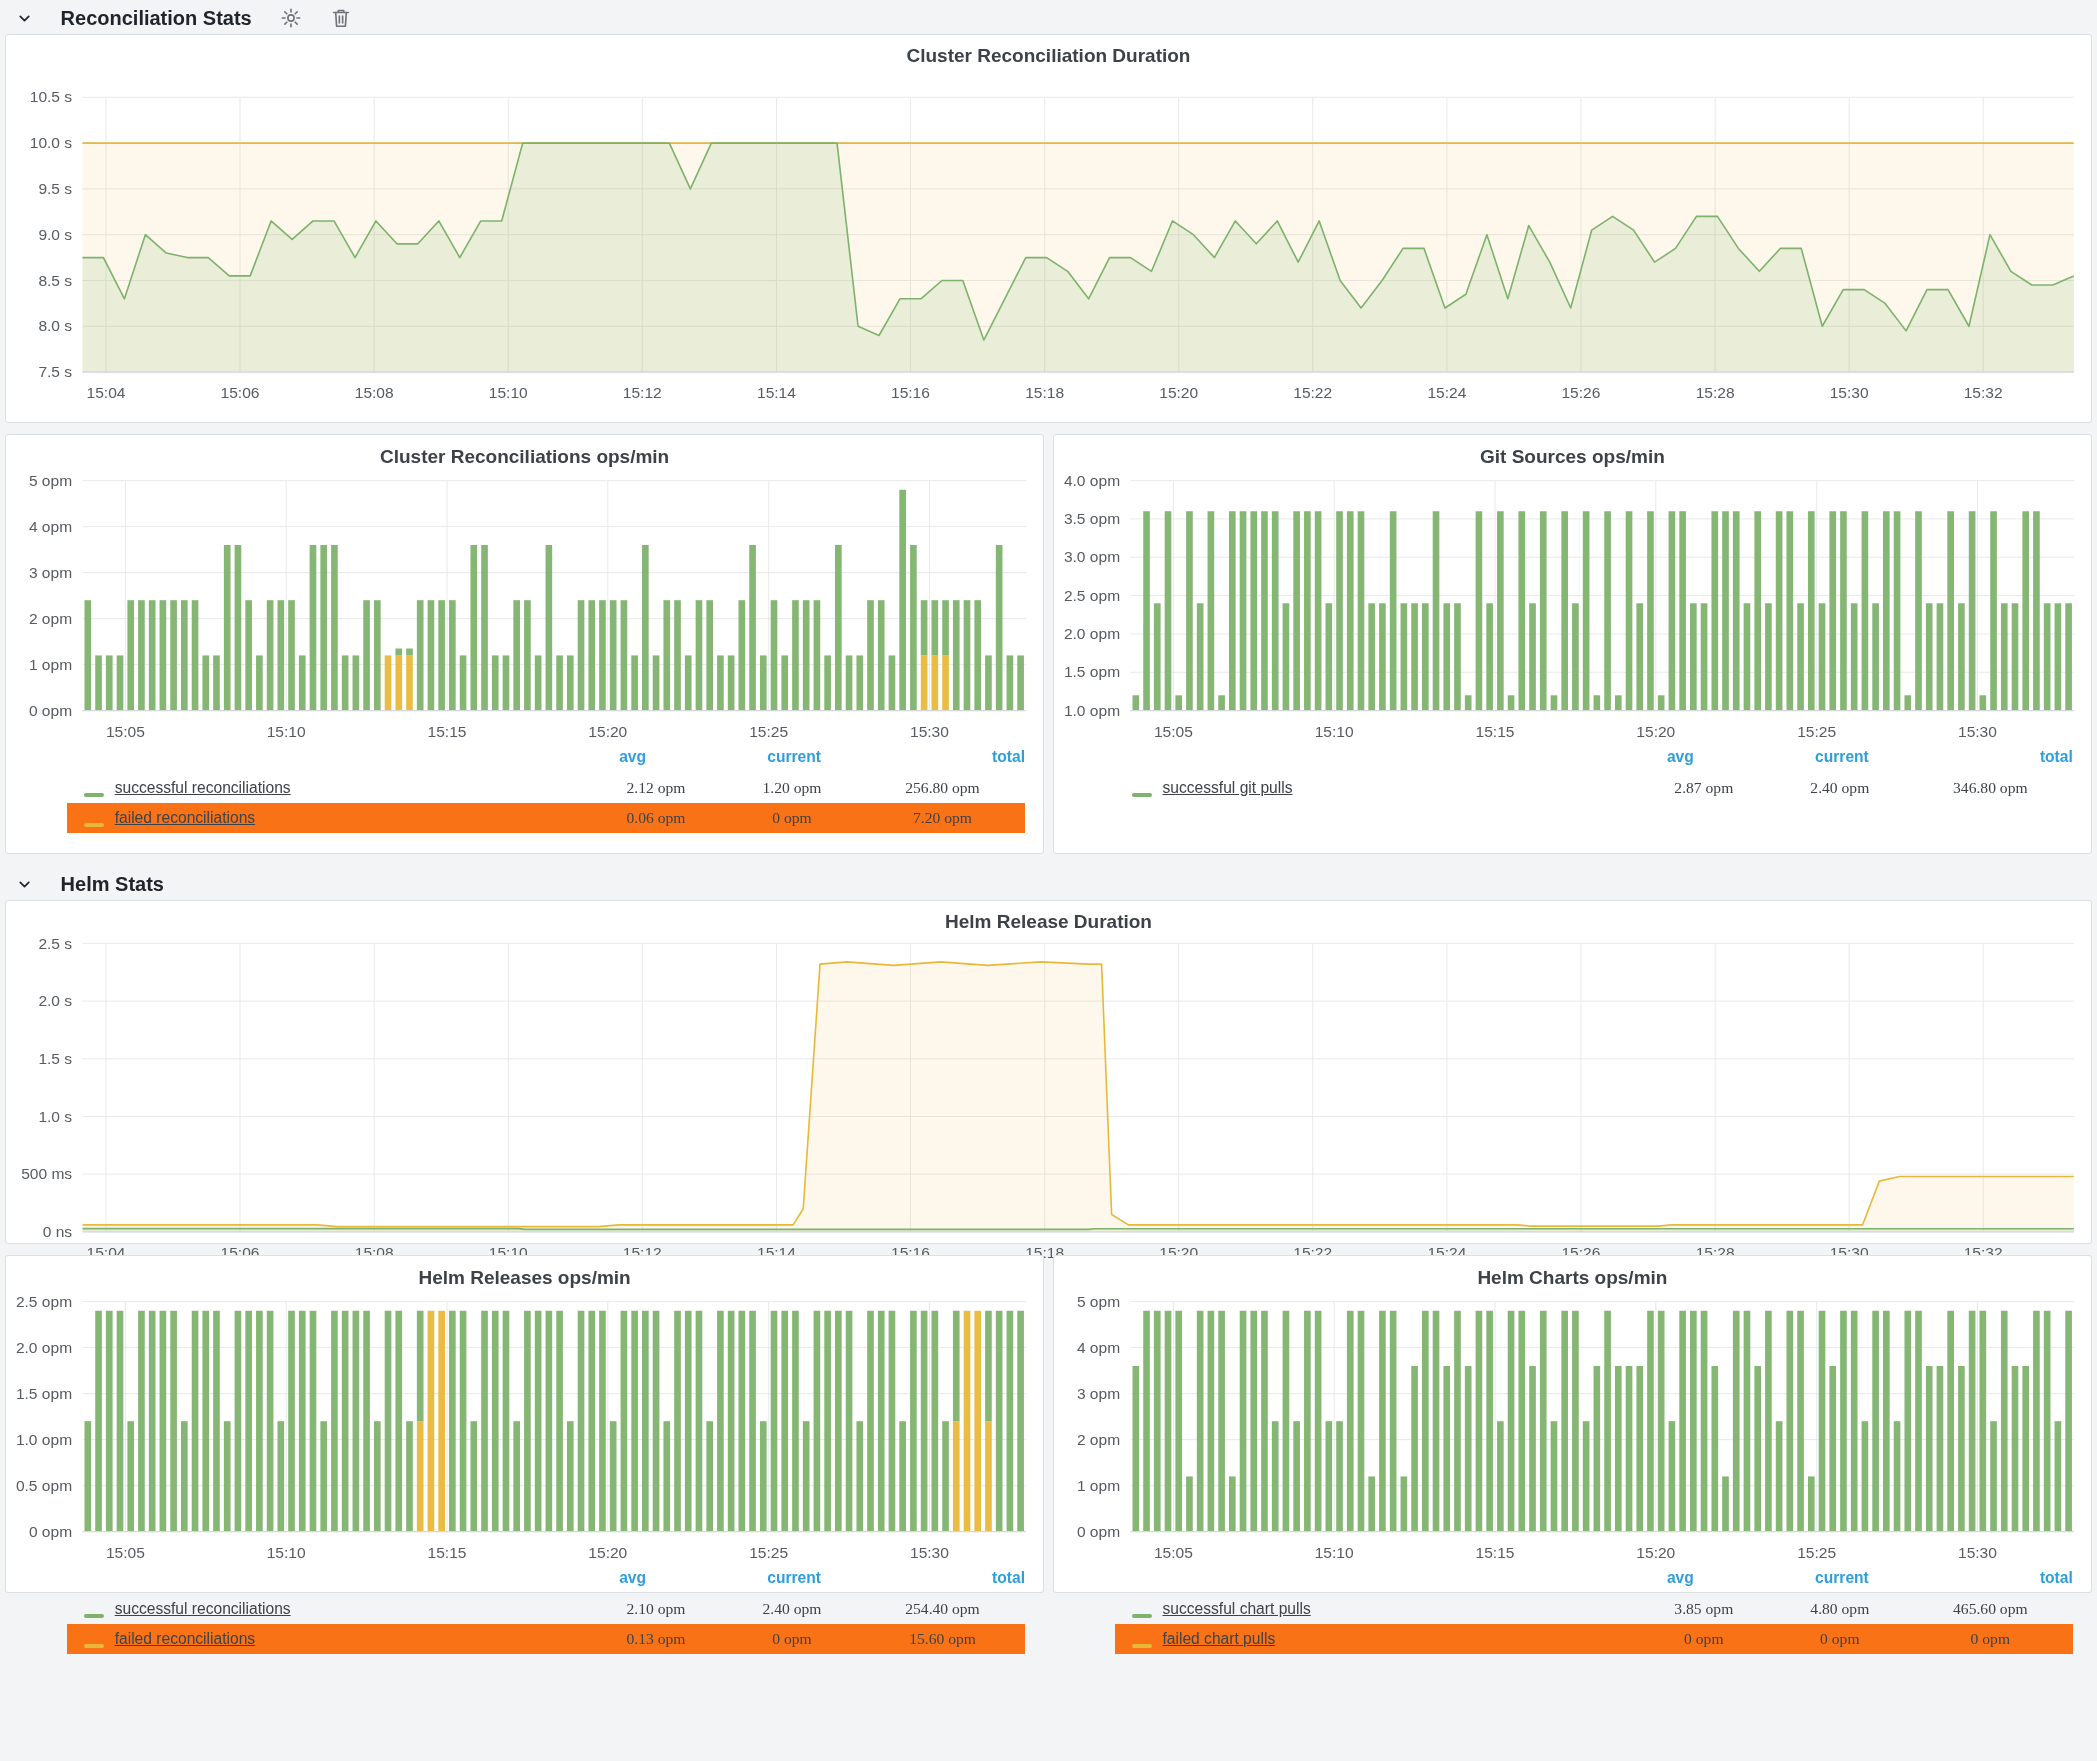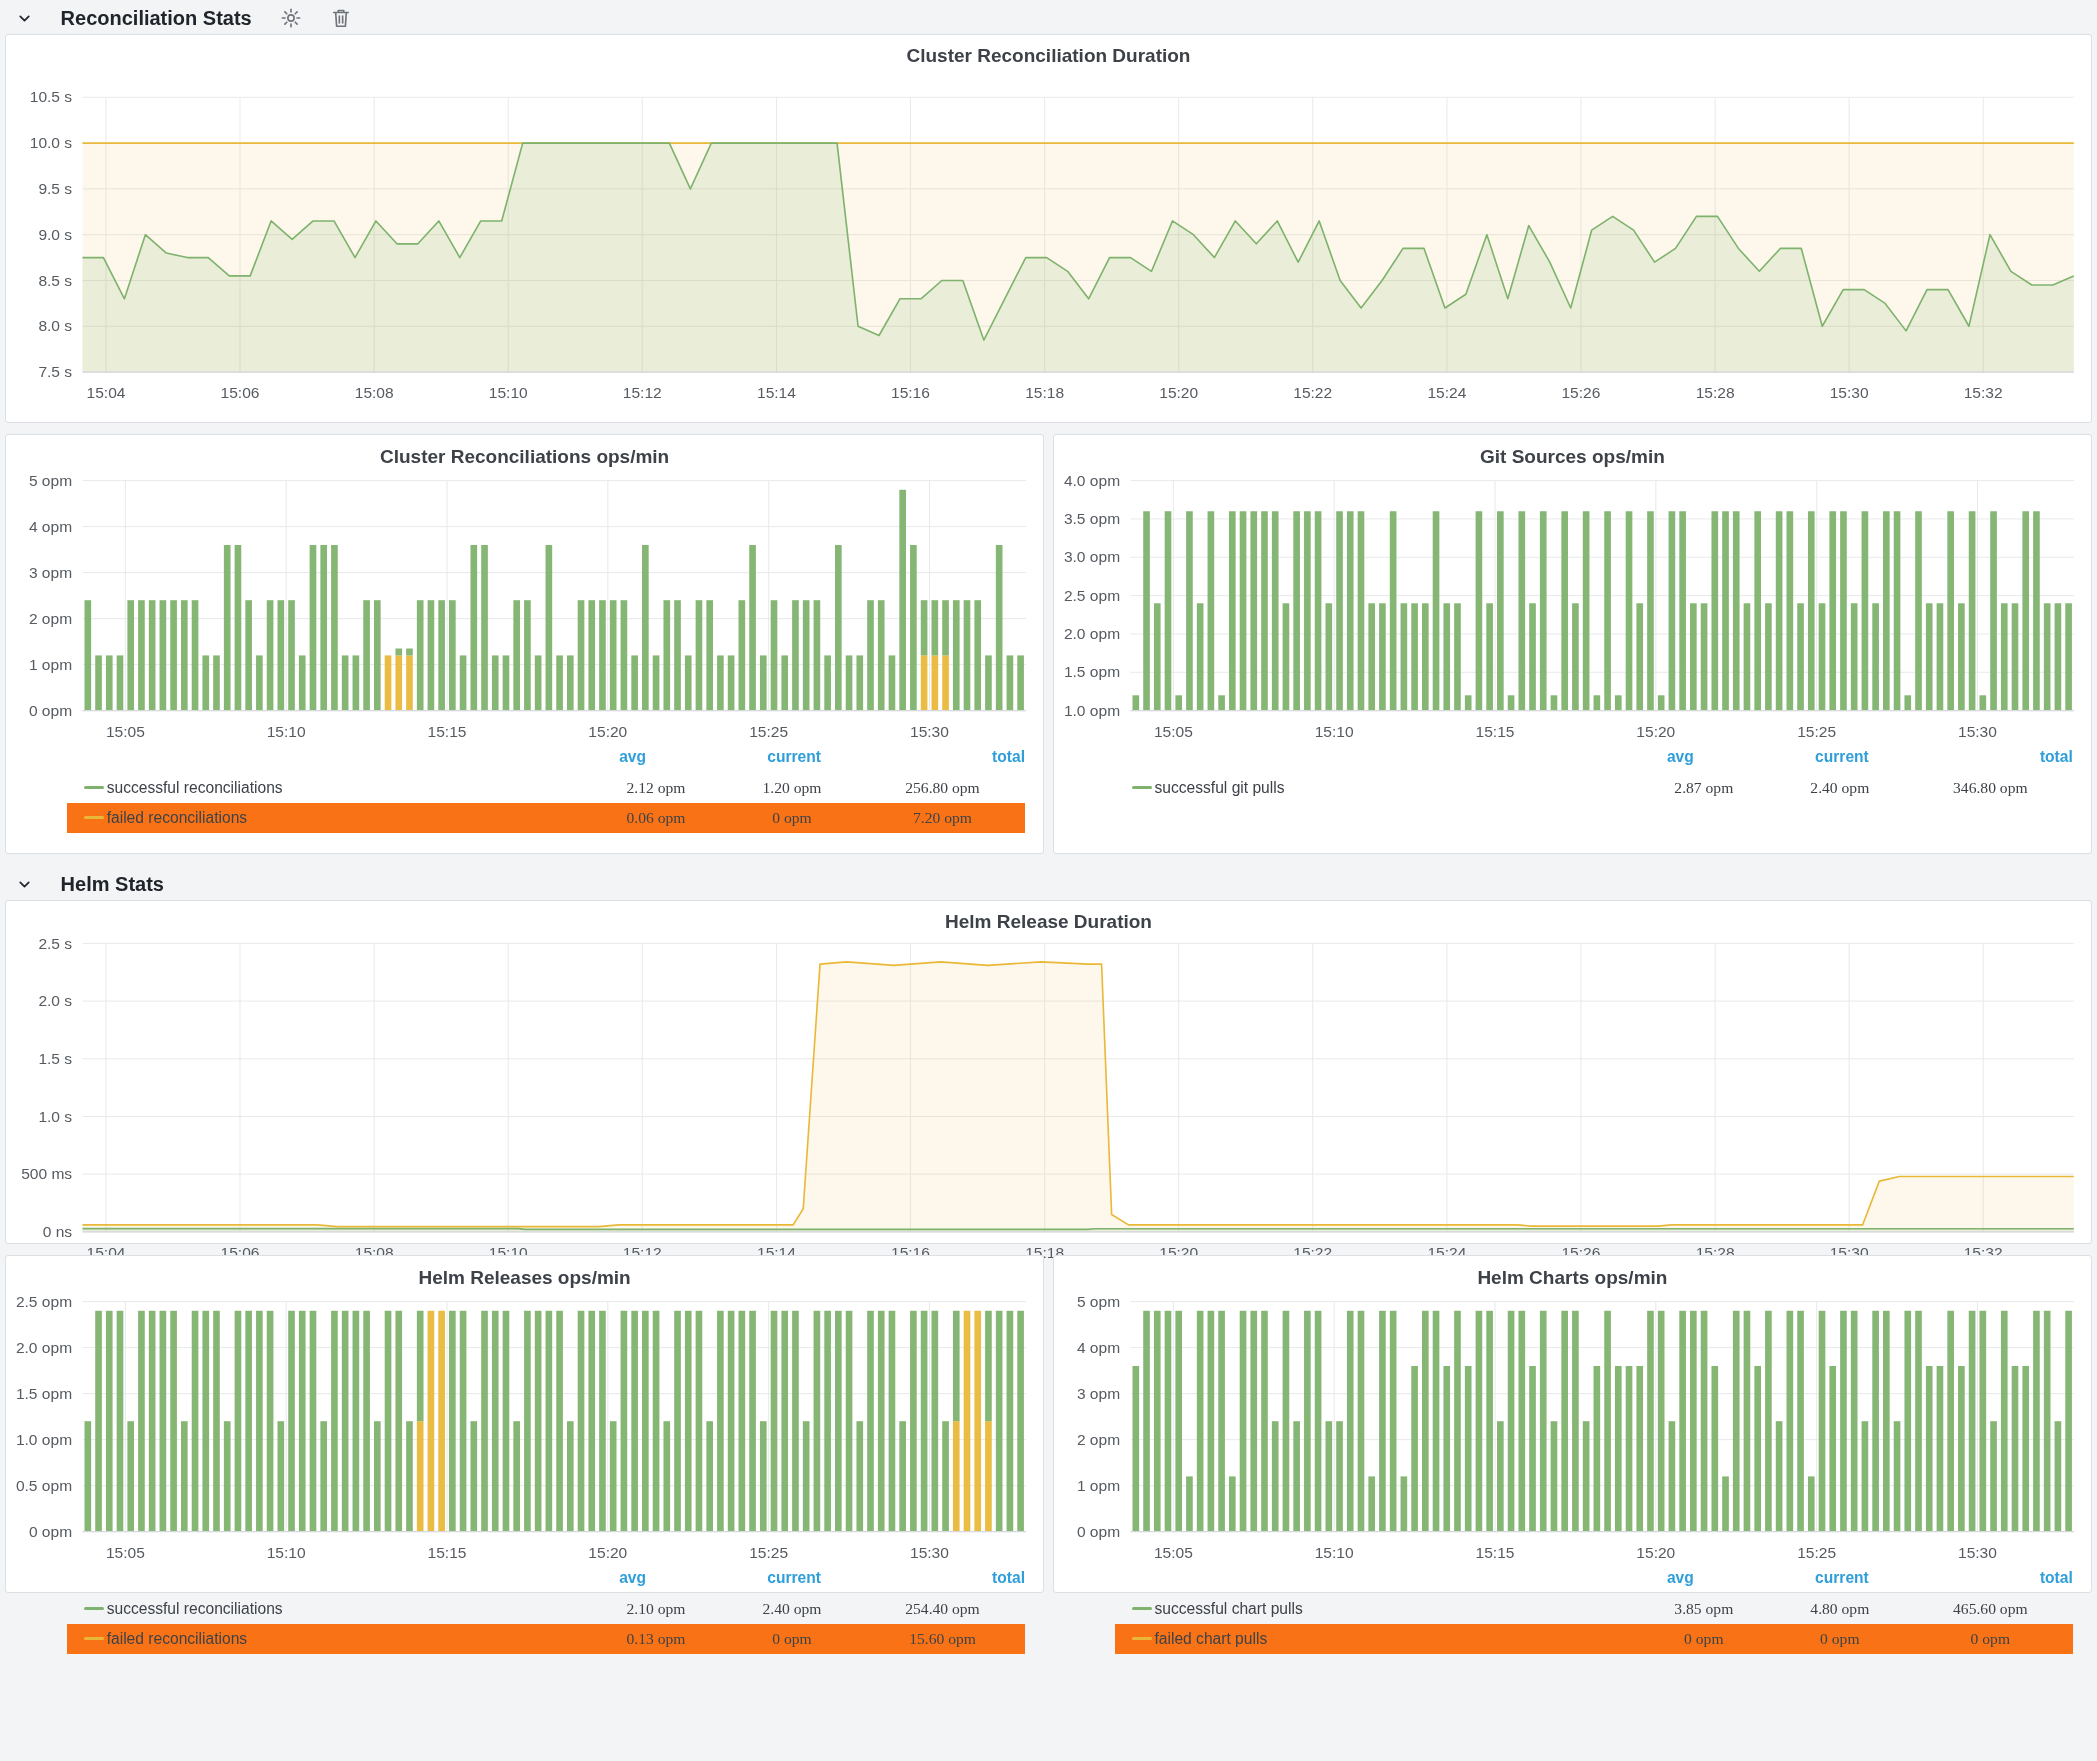--- a/index.html
+++ b/index.html
@@ -19,21 +19,21 @@
   .r2 .panel{height:420px;}
   .r4 .panel{height:338px;}
   .panel-title{position:absolute;top:10.4px;left:0;right:0;text-align:center;font-size:19px;font-weight:700;color:#3d4249;z-index:2;}
   svg.chart{display:block;width:100%;}
   .legend{padding:2.6px 18px 0 61px;font-size:15.6px;color:#3d4249;}
   .lg-grid{display:grid;grid-template-columns:1fr 136px 136px 165px;align-items:center;}
   .lg-head{padding:5.2px 0 6.5px 0;gap:39px;}
   .lg-head span{font-weight:700;color:var(--blue);text-align:right;}
   .lg-row{height:30px;}
   .lg-row.alt{background:#f97316;}
-  .lg-name{display:flex;align-items:center;gap:3px;padding-left:17px;}
+  .lg-name{display:flex;align-items:flex-end;gap:11px;padding-left:17px;text-decoration:underline;}
   .lg-val{text-align:center;font-family:Liberation Serif, serif;}
   .dash{display:inline-block;width:19.5px;height:3.2px;border-radius:1.9px;flex:0 0 auto;}
   .dash.green{background:var(--green);}
   .dash.yellow{background:var(--yellow);}
 </style>
 </head>
 <body>
 
 <div class="page">
 

